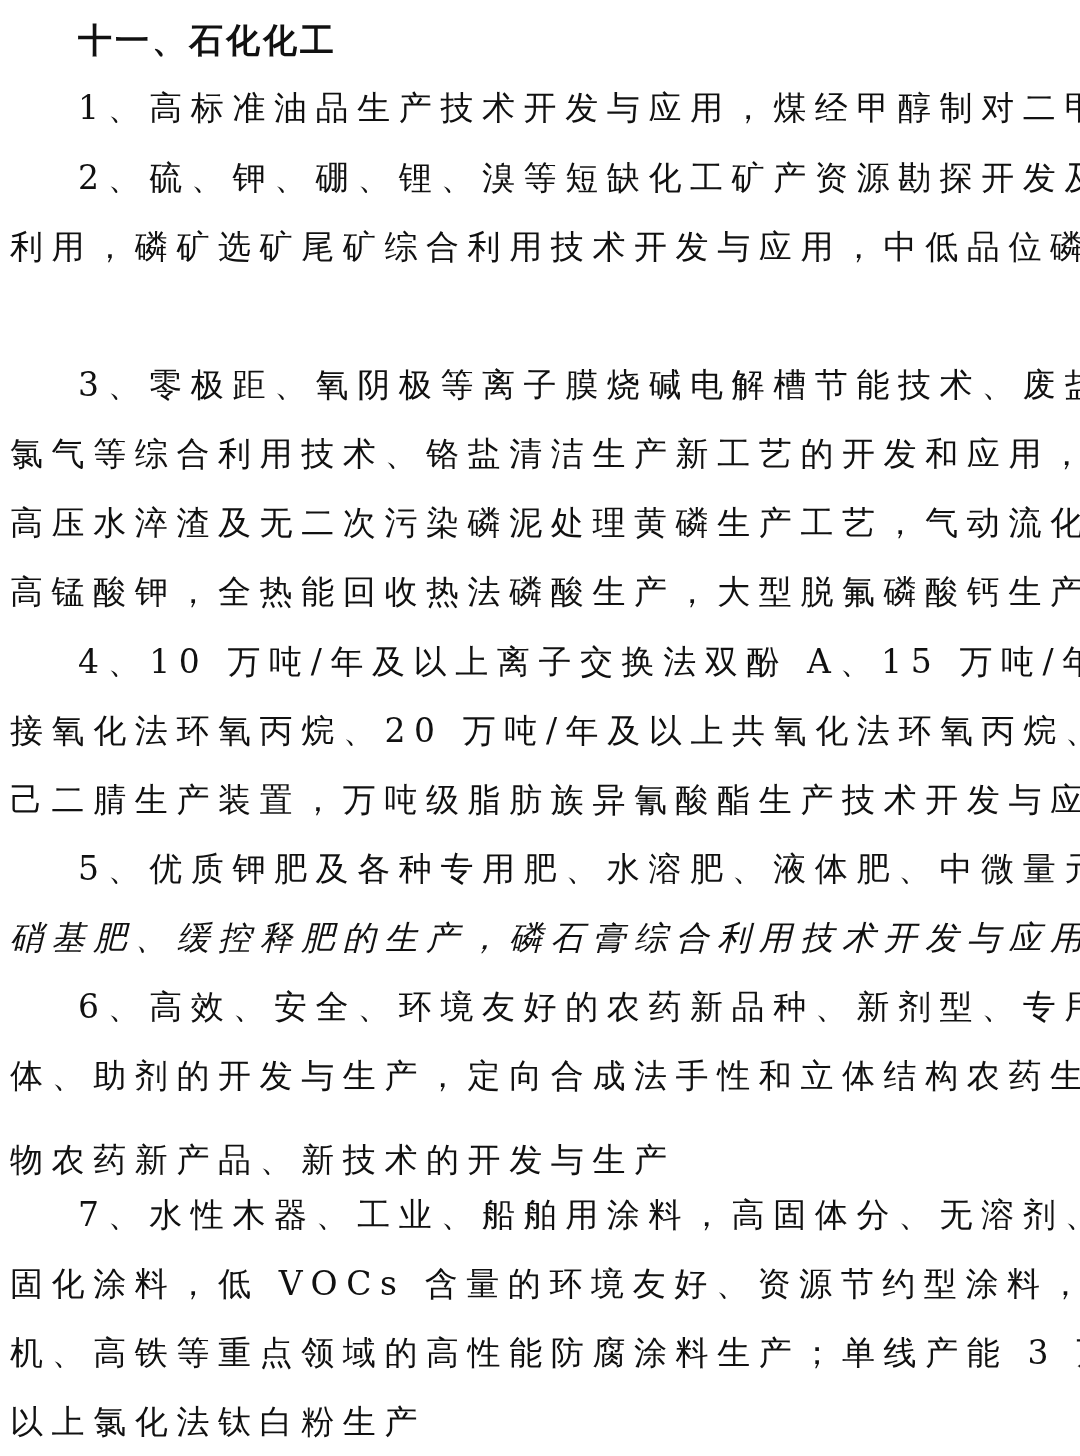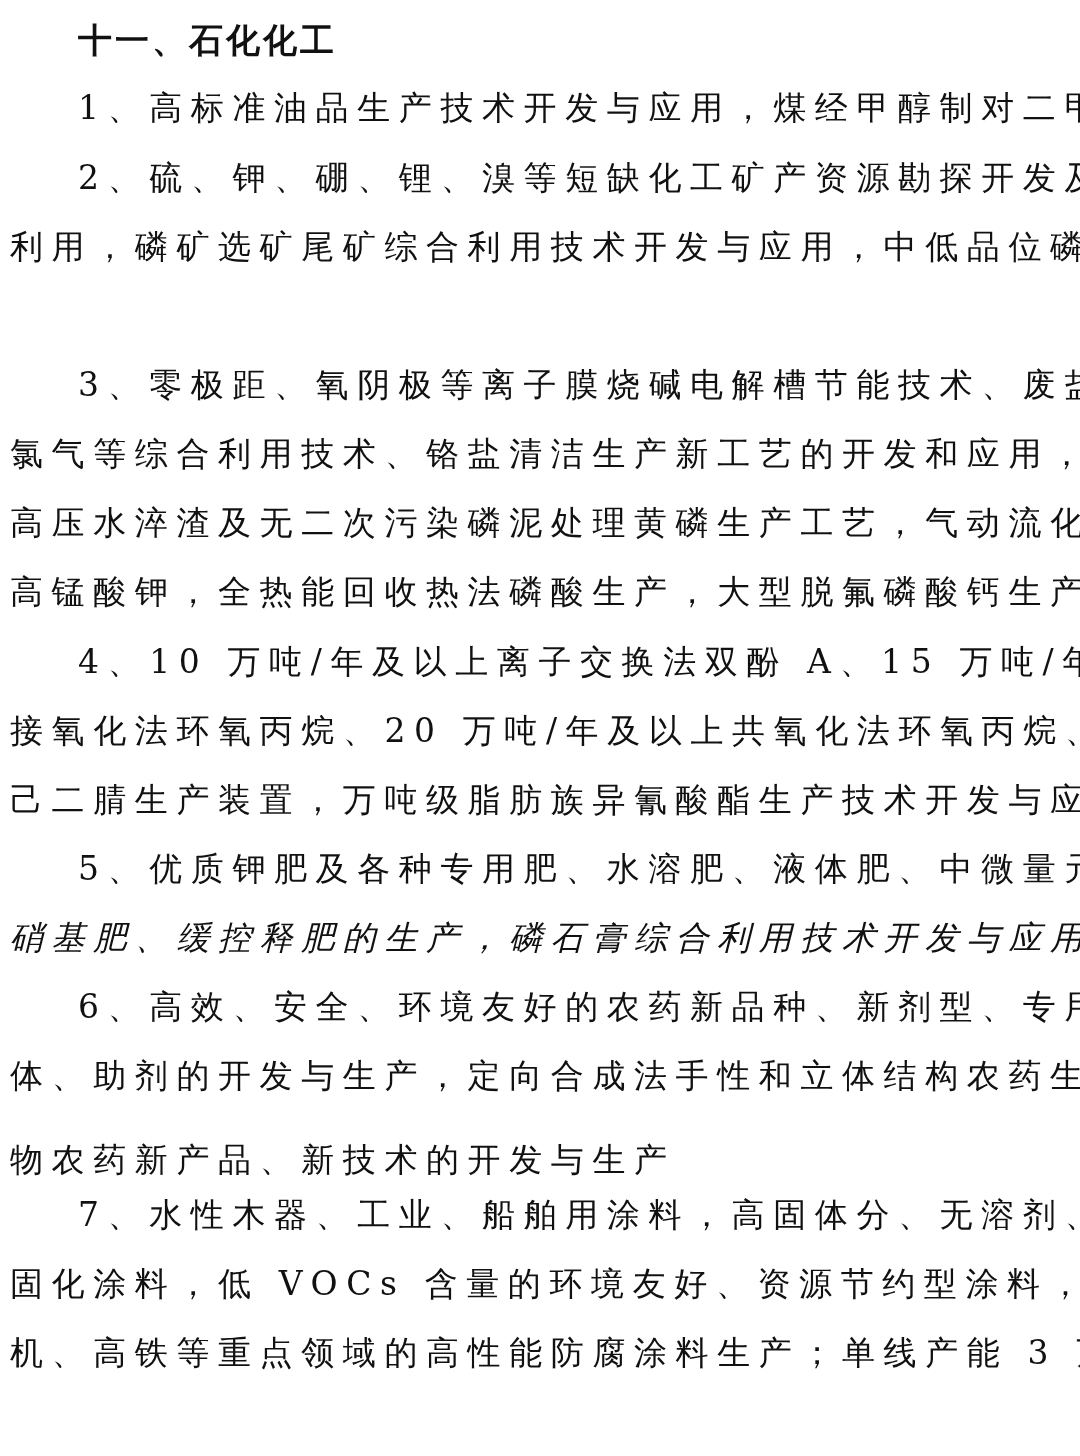--- a/index.html
+++ b/index.html
@@ -73,14 +73,15 @@
   <div class="line indent" style="top:841px;">5、优质钾肥及各种专用肥、水溶肥、液体肥、中微量元素肥、</div>
   <div class="line" style="top:910px;font-style:italic;">硝基肥、缓控释肥的生产，磷石膏综合利用技术开发与应用</div>
 
   <div class="line indent" style="top:979px;">6、高效、安全、环境友好的农药新品种、新剂型、专用中间</div>
   <div class="line" style="top:1048px;">体、助剂的开发与生产，定向合成法手性和立体结构农药生产，生</div>
   <div class="line" style="top:1117px;margin-top:15px;">物农药新产品、新技术的开发与生产</div>
 
   <div class="line indent" style="top:1187px;">7、水性木器、工业、船舶用涂料，高固体分、无溶剂、辐射</div>
   <div class="line" style="top:1256px;">固化涂料，低 VOCs 含量的环境友好、资源节约型涂料，用于大飞</div>
   <div class="line" style="top:1325px;">机、高铁等重点领域的高性能防腐涂料生产；单线产能 3 万吨/年及</div>
+  <div class="line" style="top:1394px;">以上氯化法钛白粉生产</div>
 
 </div>
 
 </body></html>

